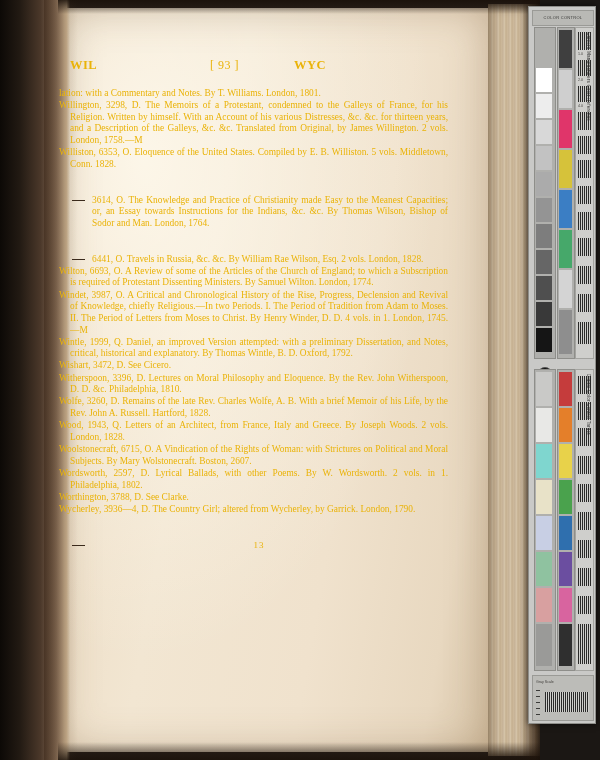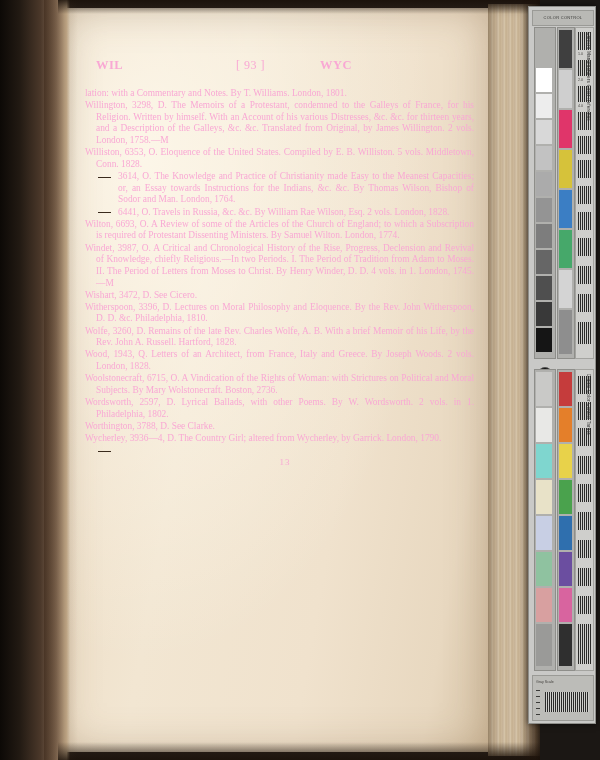--- a/index.html
+++ b/index.html
@@ -87,39 +87,39 @@
   }
   .page-bottom-shadow {
     position: absolute;
     left: 58px; bottom: 0; width: 482px; height: 18px;
     background: linear-gradient(0deg, rgba(25,16,9,0.8), rgba(25,16,9,0));
   }
 
   
   .col {
     position: absolute;
-    left: 96px;
+    left: 70px;
     top: 58px;
     width: 378px;
-    color: #f9a8d4;
+    color: #eab308;
   }
   .runhead {
     position: relative;
     height: 22px;
     font-size: 12.5px;
     font-weight: bold;
     letter-spacing: 0.5px;
   }
   .runhead .l { position: absolute; left: 0; }
   .runhead .c { position: absolute; left: 140px; font-weight: normal; font-size: 12px; }
   .runhead .r { position: absolute; left: 224px; }
 
   .entries { margin-top: 8px; font-size: 9.4px; line-height: 1.24; text-align: justify; }
   .entry { margin-bottom: 0.5px; text-indent: -11px; }
-  .entry.cont { text-indent: 0; padding-left: 22px; position: relative; }
+  .entry.cont { text-indent: 0; padding-left: 22px; position: relative; margin-top: 24px; }
   .entry.cont .dash {
     position: absolute;
     left: 2px;
     top: 0.62em;
     width: 13px;
     height: 1px;
     background: #3a2a1c;
   }
   .folio {
     margin-top: 12px;
@@ -204,25 +204,26 @@
       </div>
 
       <div class="entries">
         <div class="entry">lation: with a Commentary and Notes.  By T. Williams.  London, 1801.</div>
         <div class="entry">Willington, 3298, D. The Memoirs of a Protestant, condemned to the Galleys of France, for his Religion.  Written by himself.  With an Account of his various Distresses, &amp;c. &amp;c. for thirteen years, and a Description of the Galleys, &amp;c. &amp;c.  Translated from Original, by James Willington.  2 vols.  London, 1758.—M</div>
         <div class="entry">Williston, 6353, O. Eloquence of the United States.  Compiled by E. B. Williston.  5 vols.  Middletown, Conn. 1828.</div>
         <div class="entry cont"><span class="dash"></span><span>3614, O. The Knowledge and Practice of Christianity made Easy to the Meanest Capacities; or, an Essay towards Instructions for the Indians, &amp;c. &amp;c.  By Thomas Wilson, Bishop of Sodor and Man.  London, 1764.</span></div>
         <div class="entry cont"><span class="dash"></span><span>6441, O. Travels in Russia, &amp;c. &amp;c.  By William Rae Wilson, Esq.  2 vols.  London, 1828.</span></div>
         <div class="entry">Wilton, 6693, O. A Review of some of the Articles of the Church of England; to which a Subscription is required of Protestant Dissenting Ministers.  By Samuel Wilton.  London, 1774.</div>
         <div class="entry">Windet, 3987, O. A Critical and Chronological History of the Rise, Progress, Declension and Revival of Knowledge, chiefly Religious.—In two Periods.  I. The Period of Tradition from Adam to Moses.  II. The Period of Letters from Moses to Christ.  By Henry Winder, D. D.  4 vols. in 1.  London, 1745.—M</div>
+        <div class="entry">Wintle, 1999, Q. Daniel, an improved Version attempted: with a preliminary Dissertation, and Notes, critical, historical and explanatory.  By Thomas Wintle, B. D.  Oxford, 1792.</div>
         <div class="entry">Wishart, 3472, D. See Cicero.</div>
         <div class="entry">Witherspoon, 3396, D. Lectures on Moral Philosophy and Eloquence.  By the Rev. John Witherspoon, D. D. &amp;c.  Philadelphia, 1810.</div>
         <div class="entry">Wolfe, 3260, D. Remains of the late Rev. Charles Wolfe, A. B.  With a brief Memoir of his Life, by the Rev. John A. Russell.  Hartford, 1828.</div>
         <div class="entry">Wood, 1943, Q. Letters of an Architect, from France, Italy and Greece.  By Joseph Woods.  2 vols.  London, 1828.</div>
-        <div class="entry">Woolstonecraft, 6715, O. A Vindication of the Rights of Woman: with Strictures on Political and Moral Subjects.  By Mary Wolstonecraft.  Boston, 2736.</div>
+        <div class="entry">Woolstonecraft, 6715, O. A Vindication of the Rights of Woman: with Strictures on Political and Moral Subjects.  By Mary Wolstonecraft.  Boston, 2607.</div>
         <div class="entry">Wordsworth, 2597, D. Lyrical Ballads, with other Poems.  By W. Wordsworth.  2 vols. in 1.  Philadelphia, 1802.</div>
         <div class="entry">Worthington, 3788, D. See Clarke.</div>
         <div class="entry">Wycherley, 3936—4, D. The Country Girl; altered from Wycherley, by Garrick.  London, 1790.</div>
         <div class="entry cont"><span class="dash"></span></div>
       </div>
 
       <div class="folio">13</div>
     </div>
   </div>
 

